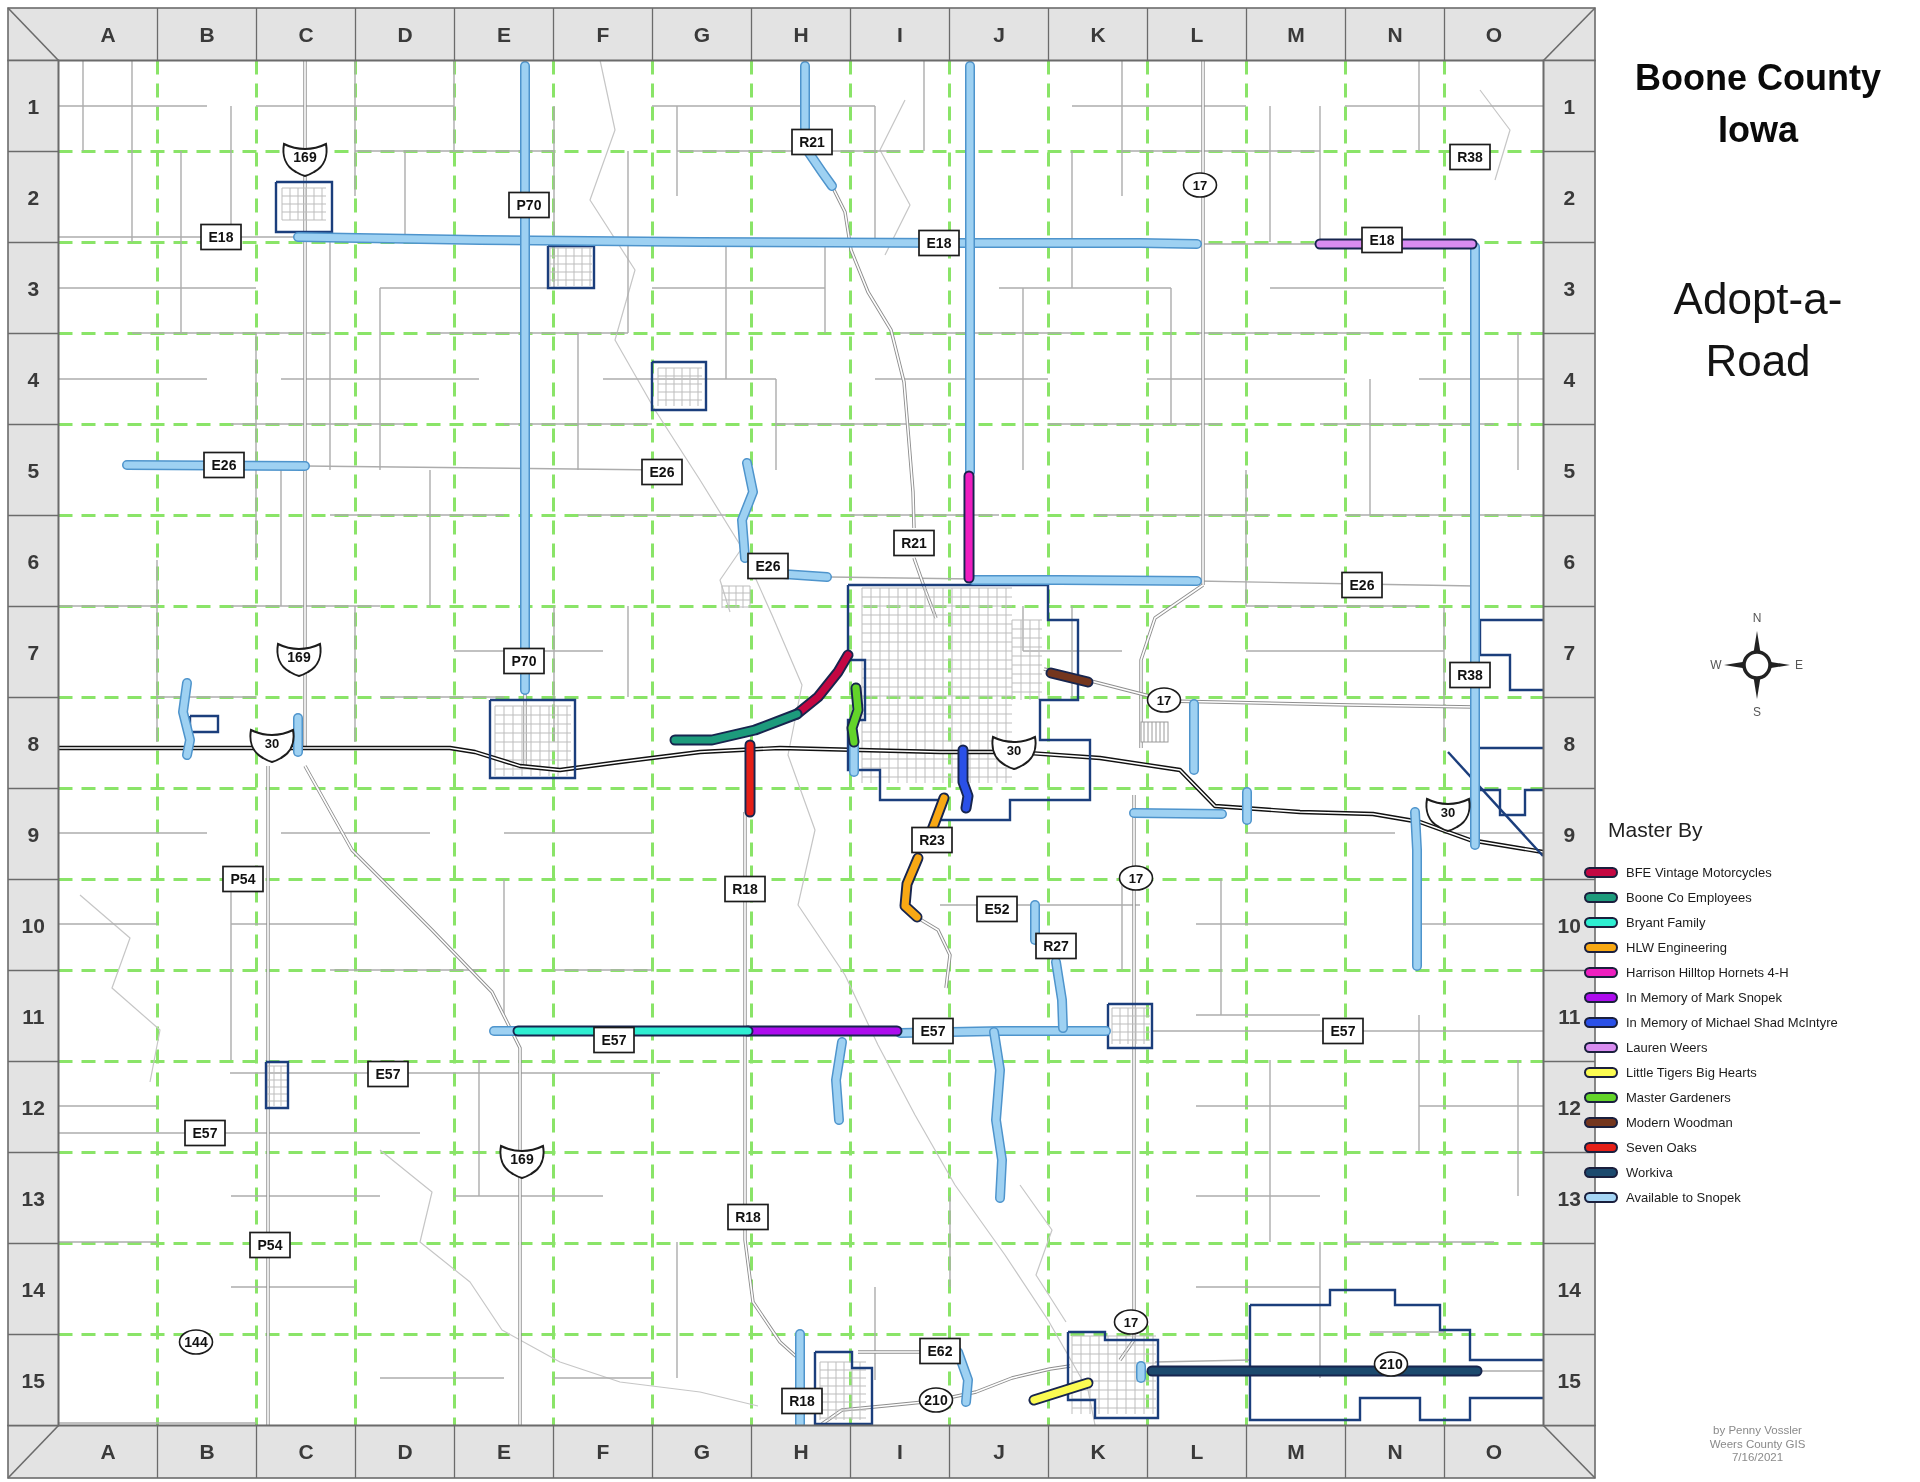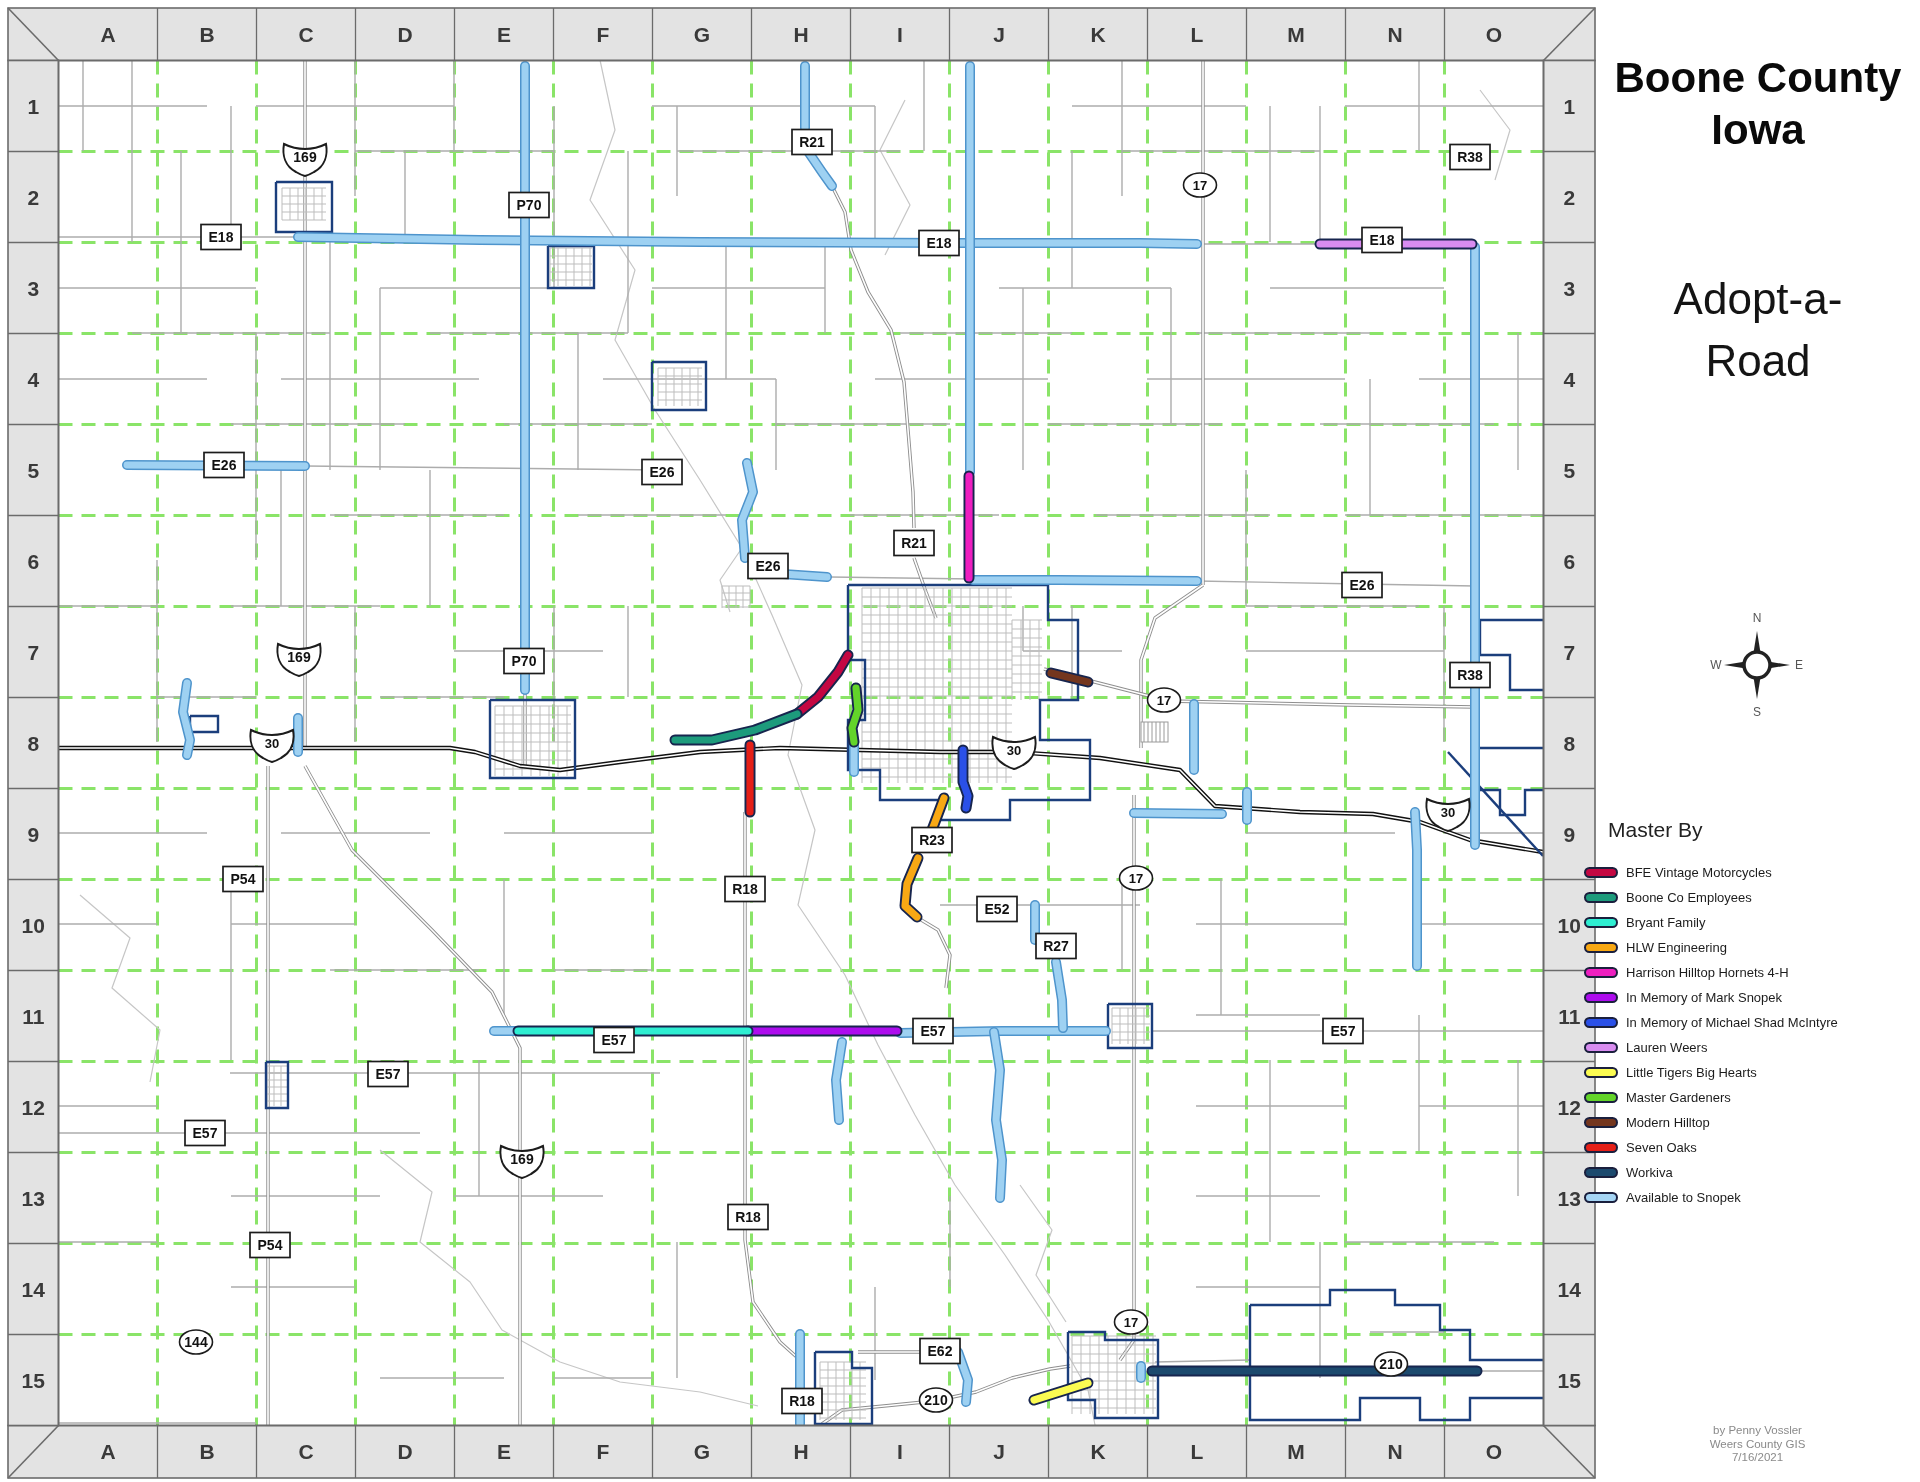--- a/index.html
+++ b/index.html
@@ -1,20 +1,20 @@
 <!DOCTYPE html>
 <html><head>
 <meta charset="utf-8">
 <style>
   html,body{margin:0;padding:0;background:#fff;font-family:"Liberation Sans",sans-serif;}
   #stage{position:relative;width:1920px;height:1482px;background:#fff;overflow:hidden;}
   #map-root{position:absolute;left:0;top:0;width:1596px;height:1482px;}
   #side-panel{position:absolute;left:1596px;top:0;width:324px;height:1482px;background:#fff;}
   .map-title{position:absolute;left:1600px;top:52px;width:316px;text-align:center;
-             font-size:42px;font-weight:bold;color:#0a0a0a;line-height:52px;}
+             font-size:36px;font-weight:bold;color:#0a0a0a;line-height:52px;}
   .map-subtitle{position:absolute;left:1600px;top:268px;width:316px;text-align:center;
              font-size:44px;color:#141414;line-height:62px;}
   .legend{position:absolute;left:1596px;top:818px;width:324px;}
   .legend-title{font-size:21px;color:#222;margin:0 0 18px 12px;}
   .legend-item{display:flex;align-items:center;height:25px;margin-left:0;}
   .legend-swatch{width:34px;height:11px;border-radius:6px;border:2px solid #1a1f3d;
                  margin-left:-12px;margin-right:8px;flex:none;box-sizing:border-box;}
   .legend-label{font-size:13px;color:#1c1c1c;white-space:nowrap;}
   .credit{position:absolute;left:1640px;top:1424px;width:235px;text-align:center;
           font-size:11.5px;color:#8a8a8a;line-height:13.5px;}
@@ -889,21 +889,21 @@
         <div class="legend-item">
           <span class="legend-swatch" style="background: rgb(251, 251, 82);"></span>
           <span class="legend-label">Little Tigers Big Hearts</span>
         </div>
         <div class="legend-item">
           <span class="legend-swatch" style="background: rgb(99, 212, 42);"></span>
           <span class="legend-label">Master Gardeners</span>
         </div>
         <div class="legend-item">
           <span class="legend-swatch" style="background: rgb(116, 54, 30);"></span>
-          <span class="legend-label">Modern Hilltop</span>
+          <span class="legend-label">Modern Woodman</span>
         </div>
         <div class="legend-item">
           <span class="legend-swatch" style="background: rgb(229, 31, 24);"></span>
           <span class="legend-label">Seven Oaks</span>
         </div>
         <div class="legend-item">
           <span class="legend-swatch" style="background: rgb(28, 74, 110);"></span>
           <span class="legend-label">Workiva</span>
         </div>
         <div class="legend-item">

